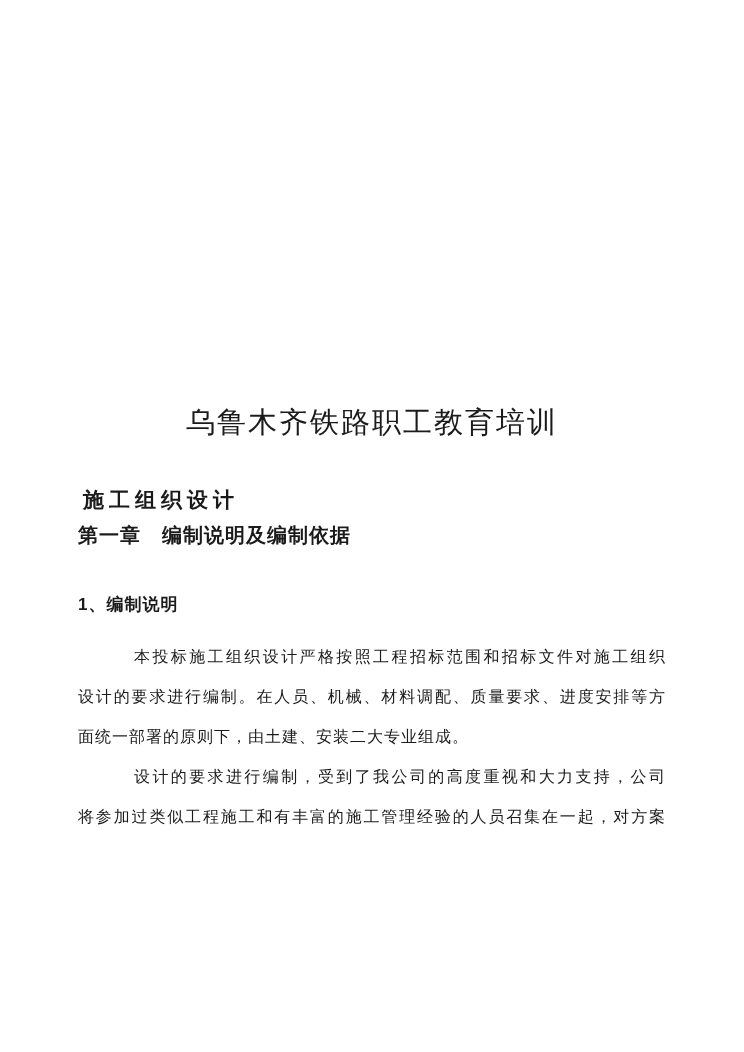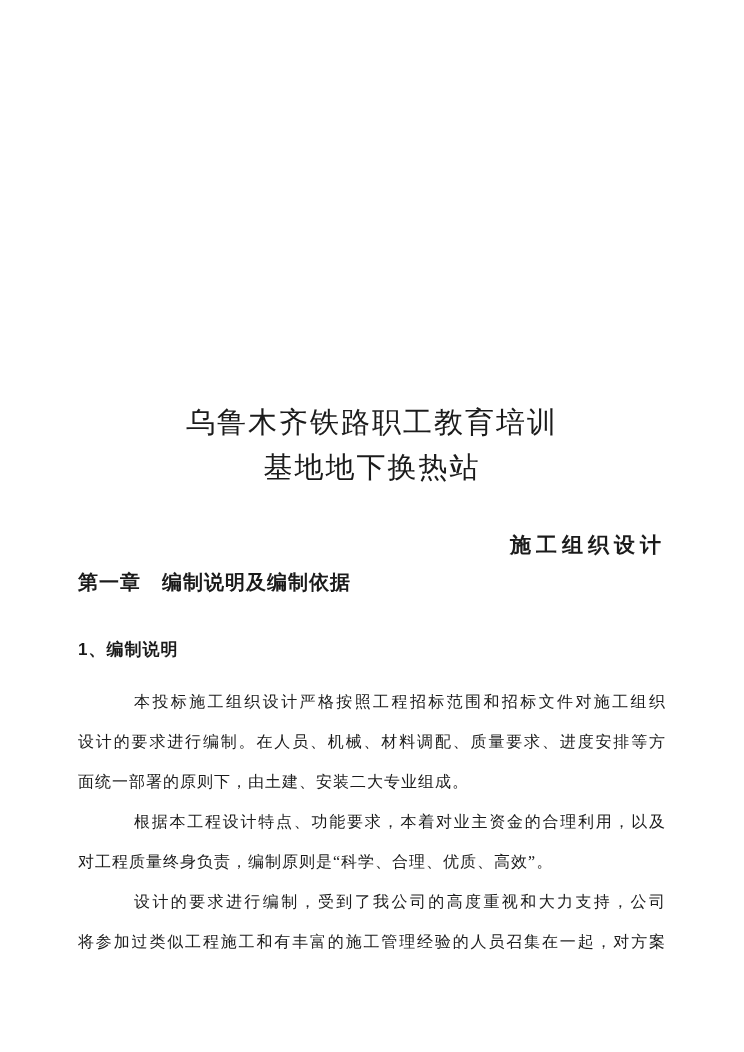--- a/index.html
+++ b/index.html
@@ -31,37 +31,37 @@
     line-height: 45px;
     font-weight: normal;
     letter-spacing: 2px;
     font-family: "Liberation Serif", "DejaVu Serif", serif;
   }
   .doc-title .title-line { display: block; }
 
   
   .doc-subtitle {
     margin-top: 42px;
-    text-align: right;
+    text-align: left;
     font-size: 21px;
     line-height: 26px;
     font-weight: bold;
     letter-spacing: 5px;
     text-indent: 5px; 
     font-family: "Liberation Sans", "DejaVu Sans", sans-serif;
   }
 
   
   .chapter-heading {
     margin-top: 10px;
     font-size: 20px;
     line-height: 28px;
     font-weight: bold;
     letter-spacing: 1px;
-    font-family: Liberation Serif, serif;
+    font-family: Liberation Mono, monospace;
   }
 
   
   .section-heading {
     margin-top: 42px;
     font-size: 17px;
     line-height: 24px;
     font-weight: bold;
     letter-spacing: 1px;
     font-family: "Liberation Sans", "DejaVu Sans", sans-serif;
@@ -90,41 +90,36 @@
   }
 </style>
 </head>
 <body>
 
 <div class="page">
   <div class="content">
 
     <h1 class="doc-title">
       <span class="title-line">乌鲁木齐铁路职工教育培训</span>
-      <span class="title-line">基地地下换热站</span>
     </h1>
 
     <h2 class="doc-subtitle">施工组织设计</h2>
 
     <h3 class="chapter-heading">第一章　编制说明及编制依据</h3>
 
     <h4 class="section-heading">1、编制说明</h4>
 
     <div class="body-text">
 
       <p>
         <span class="line first">本投标施工组织设计严格按照工程招标范围和招标文件对施工组织</span>
         <span class="line">设计的要求进行编制。在人员、机械、材料调配、质量要求、进度安排等方</span>
         <span class="line para-end">面统一部署的原则下，由土建、安装二大专业组成。</span>
       </p>
 
-      <p>
-        <span class="line first">根据本工程设计特点、功能要求，本着对业主资金的合理利用，以及</span>
-        <span class="line para-end">对工程质量终身负责，编制原则是“科学、合理、优质、高效”。</span>
-      </p>
 
       <p>
         <span class="line first">设计的要求进行编制，受到了我公司的高度重视和大力支持，公司</span>
         <span class="line">将参加过类似工程施工和有丰富的施工管理经验的人员召集在一起，对方案</span>
       </p>
 
     </div>
   </div>
 </div>
 

